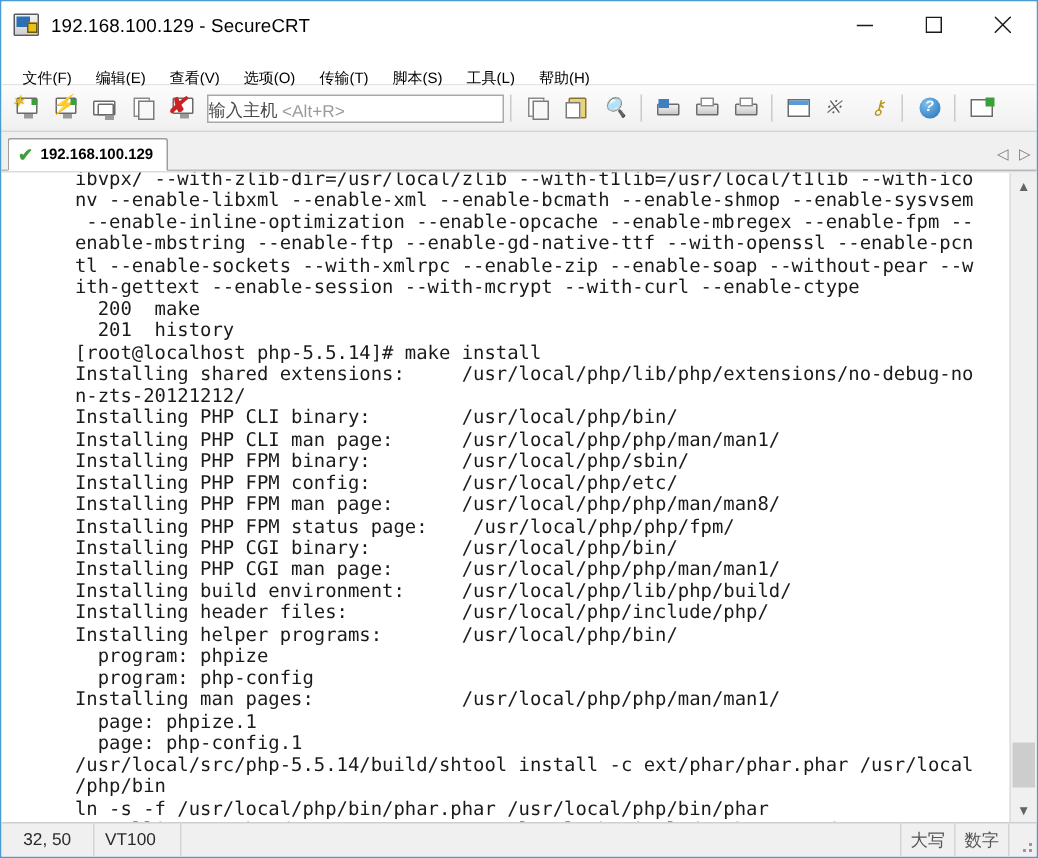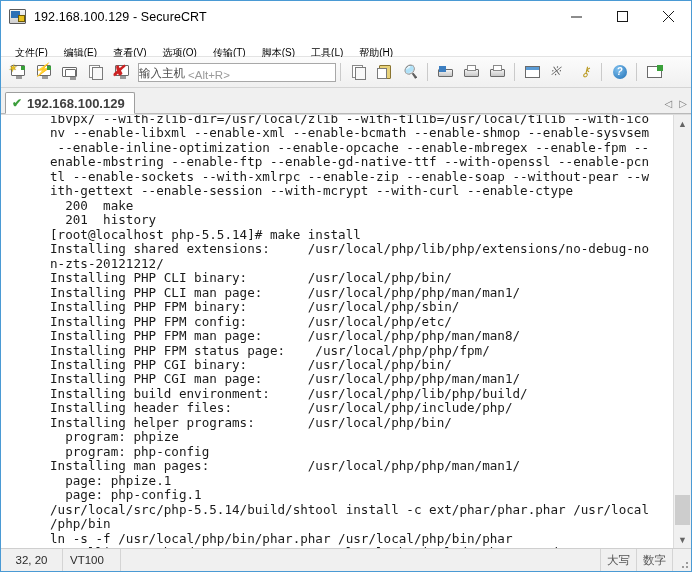--- a/index.html
+++ b/index.html
@@ -243,22 +243,22 @@
     top: 1px;
   }
   .tab .check {
     color: #3c9e3c;
     font-size: 12px;
     font-weight: bold;
     margin-right: 5px;
     line-height: 12px;
   }
   .tab .tab-label {
-    font-size: 13px;
-    color: #404040;
+    font-size: 10px;
+    color: #000000;
     font-weight: bold;
     white-space: nowrap;
   }
   .tab-navs {
     position: absolute;
     right: 4px;
     bottom: 4px;
     display: flex;
     gap: 7px;
   }
@@ -534,21 +534,21 @@
     <div class="vscroll">
       <div class="vs-arrow">▲</div>
       <div class="vs-track">
         <div class="vs-thumb"></div>
       </div>
       <div class="vs-arrow">▼</div>
     </div>
   </div>
 
   <div class="statusbar">
-    <div class="sb-cell sb-pos">32, 20</div>
+    <div class="sb-cell sb-pos">32, 50</div>
     <div class="sb-cell sb-emu">VT100</div>
     <div class="sb-gap"></div>
     <div class="sb-caps">大写</div>
     <div class="sb-num">数字</div>
     <div class="sb-grip">
         <i></i>
       </div>
   </div>
 
 </div>

